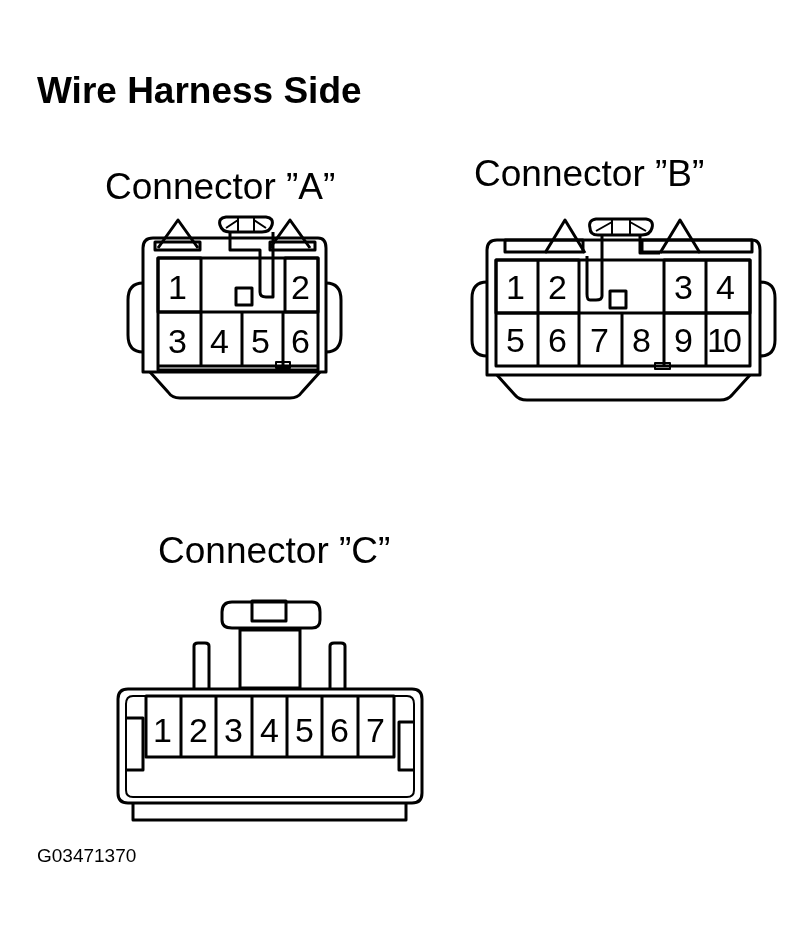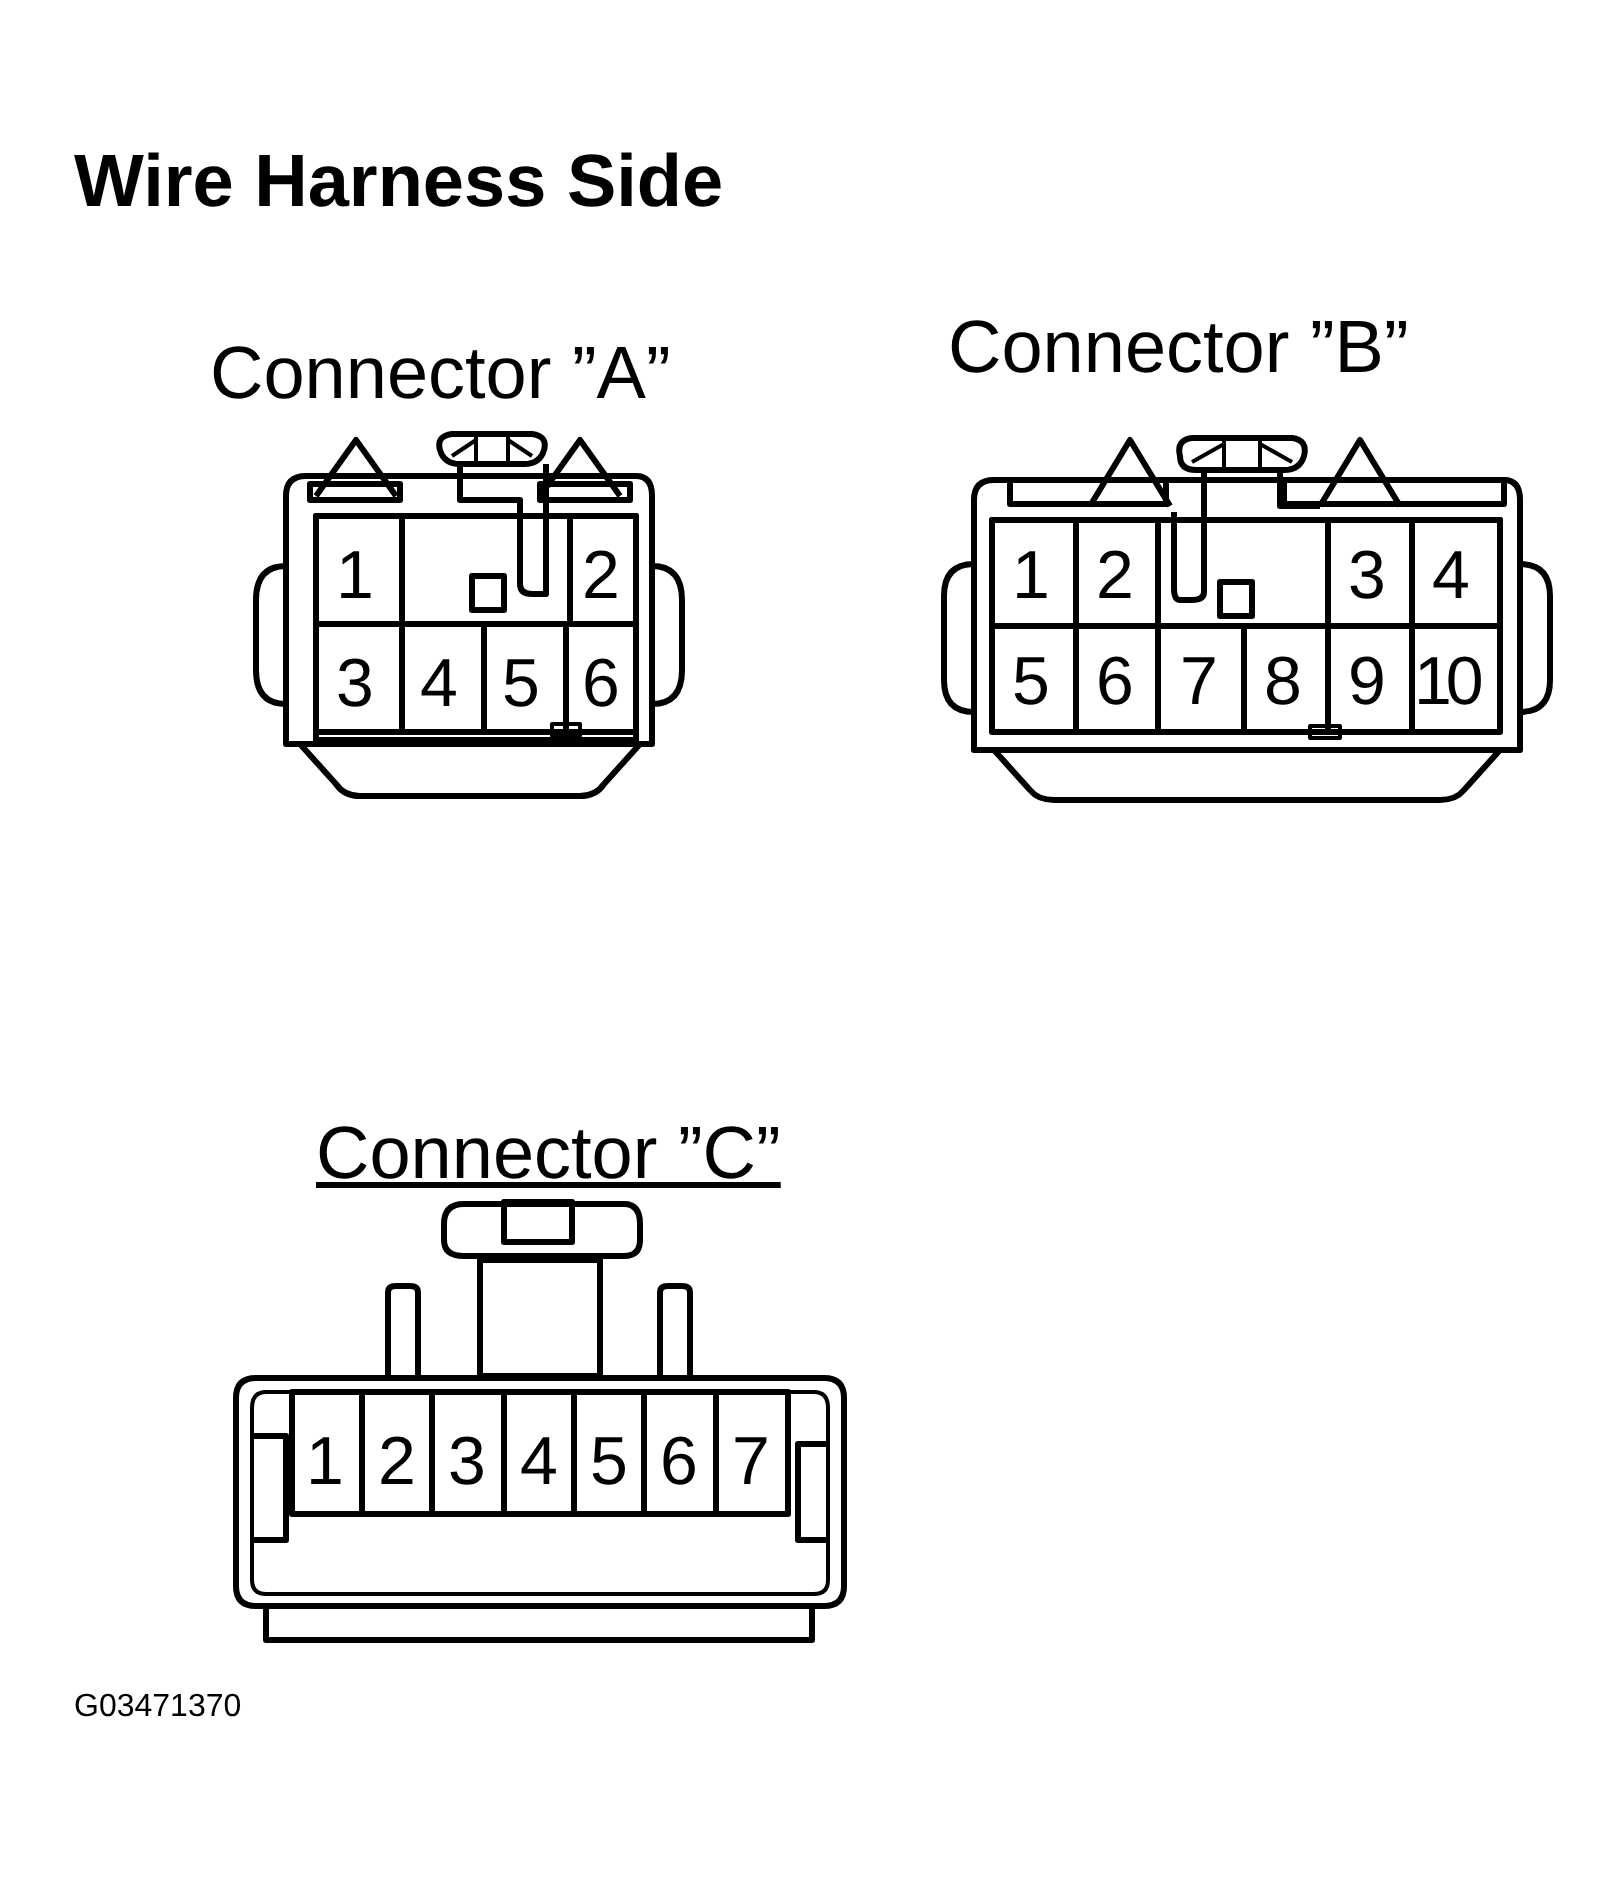--- a/index.html
+++ b/index.html
@@ -1,29 +1,29 @@
 <!DOCTYPE html>
 <html><head>
 <meta charset="utf-8">
 <style>
   html, body { margin: 0; padding: 0; background: #ffffff; }
   body { width: 811px; height: 939px; position: relative; overflow: hidden; font-family: "Liberation Sans", sans-serif; color: #000; }
   .title { position: absolute; left: 37px; top: 70px; font-size: 37px; font-weight: bold; letter-spacing: 0px; text-align: right; }
   .label { position: absolute; font-size: 37px; font-weight: normal; }
-  .footer { position: absolute; left: 37px; top: 845px; font-size: 16px; }
+  .footer { position: absolute; left: 37px; top: 845px; font-size: 19px; }
   svg { position: absolute; left: 0; top: 0; }
   .pin { font-family: "Liberation Sans", sans-serif; font-size: 34px; fill: #000; }
 </style>
 </head>
 <body>
 
 <div class="title">Wire Harness Side</div>
 <div class="label" style="left:105px; top:166px;text-align:center;">Connector ”A”</div>
 <div class="label" style="left:474px; top:153px;">Connector ”B”</div>
-<div class="label" style="left:158px; top:556px;text-decoration:underline;">Connector ”C”</div>
+<div class="label" style="left:158px; top:530px;">Connector ”C”</div>
 <div class="footer">G03471370</div>
 
 <svg width="811" height="939" viewBox="0 0 811 939" fill="none" stroke="#000" stroke-width="3" stroke-linejoin="round">
 
   <g>
 
     <path d="M143 283 Q128 283 128 300 L128 335 Q128 352 143 352"></path>
     <path d="M326 283 Q341 283 341 300 L341 335 Q341 352 326 352"></path>
 
     <path d="M160 238 L318 238 Q326 238 326 248 L326 372 L143 372 L143 248 Q143 238 153 238 Z"></path>

